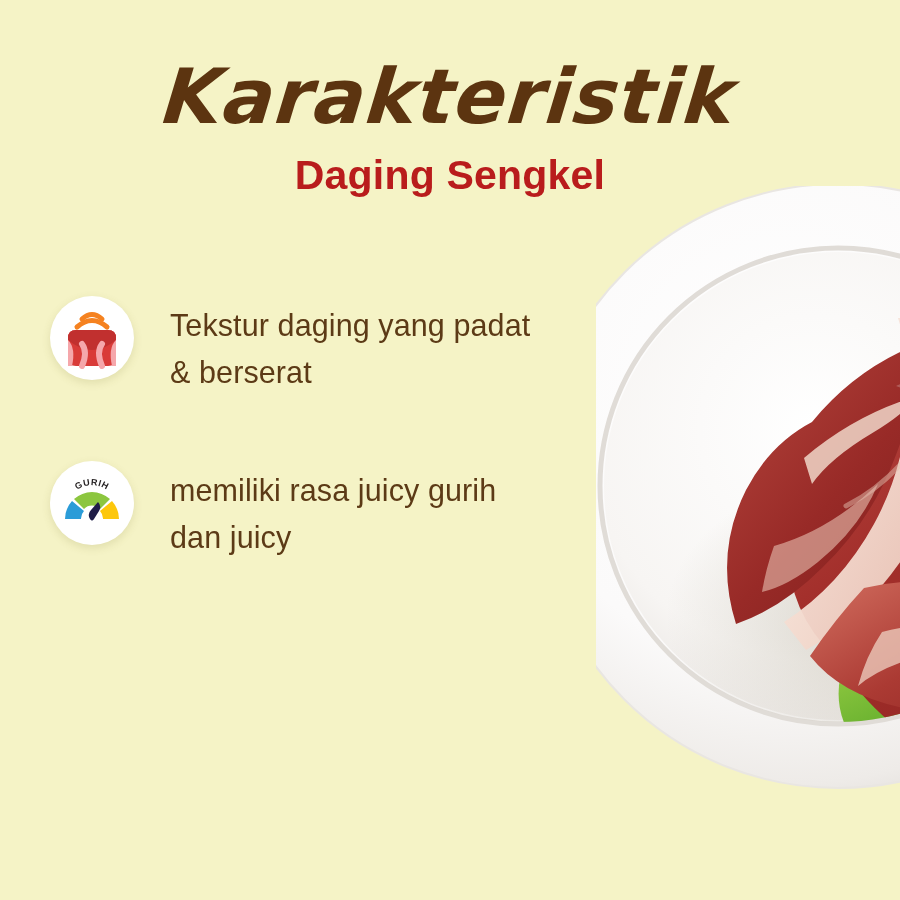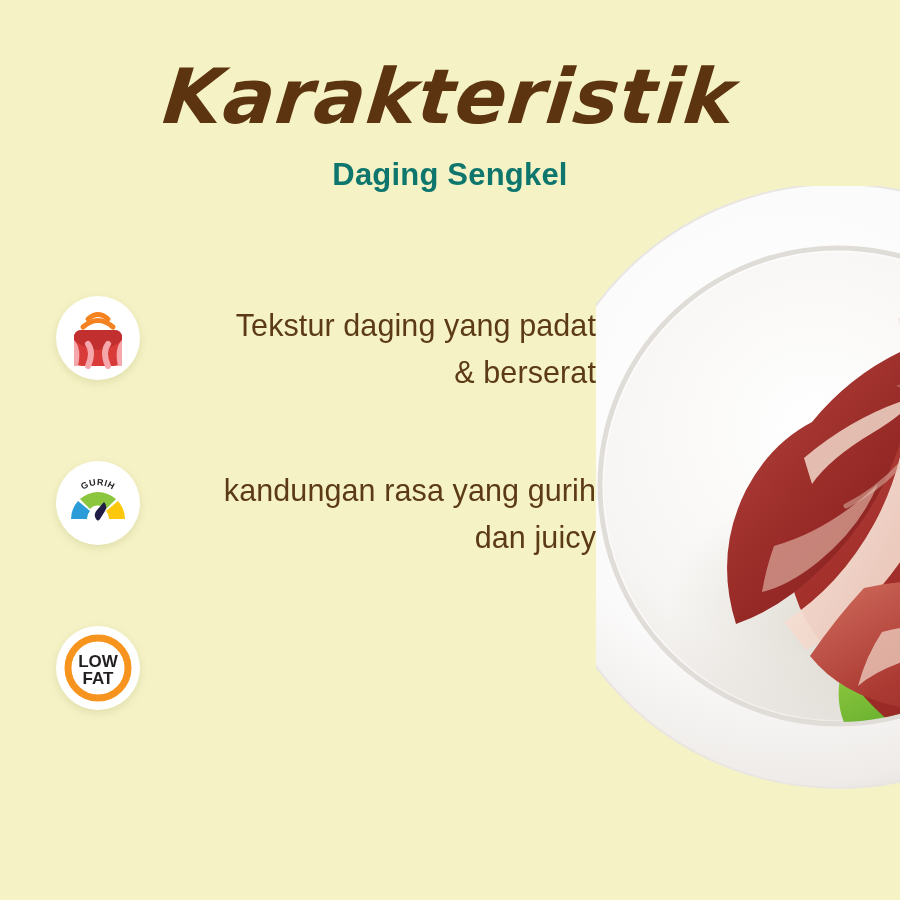--- a/index.html
+++ b/index.html
@@ -38,36 +38,35 @@
     font-style: italic;
     color: #5c3410;
     letter-spacing: 1px;
     transform: skewX(-6deg);
     margin: 0;
     padding: 0;
   }
 
   #subtitle {
     font-family: "Liberation Sans", sans-serif;
-    font-size: 31px;
+    font-size: 41px;
     line-height: 38px;
     font-weight: bold;
-    color: #0f766e;
+    color: #b91c1c;
     margin: 14px 0 0 0;
     padding: 0;
     letter-spacing: 0.2px;
   }
 
   
   #features {
     position: absolute;
-    left: 56px;
+    left: 50px;
     top: 296px;
     width: 540px;
-    text-align: right;
   }
 
   .feature-row {
     display: flex;
     align-items: flex-start;
     height: 165px;
   }
 
   .icon-badge {
     position: relative;
@@ -255,28 +254,21 @@
           <path d="M24 38 A27 27 0 0 1 60 38 L50 48 A11 11 0 0 0 34 48 Z" fill="#8cc63f"></path>
           <path d="M62 40 A27 27 0 0 1 69 58 L53 58 A11 11 0 0 0 50 50 Z" fill="#fdc70c"></path>
 
           <path d="M40 58 q-3 -5 1 -9 l7 -8 q4 4 1 9 l-5 8 q-2 3 -4 0 z" fill="#1f1d48"></path>
 
           <text font-family="Liberation Sans, sans-serif" font-size="9" font-weight="bold" fill="#231f20" letter-spacing="0.6">
             <textPath href="#gurihArc" startOffset="50%" text-anchor="middle">GURIH</textPath>
           </text>
         </svg>
       </div>
-      <div class="feature-text">kandungan rasa yang gurih
+      <div class="feature-text">memiliki rasa juicy gurih
 dan juicy</div>
     </div>
 
     <div class="feature-row">
-      <div class="icon-badge">
-        <svg viewBox="0 0 84 84" xmlns="http://www.w3.org/2000/svg">
-          <circle cx="42" cy="42" r="30" fill="none" stroke="#f7941e" stroke-width="7"></circle>
-          <text x="42" y="41" text-anchor="middle" font-family="Liberation Sans, sans-serif" font-size="17" font-weight="bold" fill="#231f20">LOW</text>
-          <text x="42" y="58" text-anchor="middle" font-family="Liberation Sans, sans-serif" font-size="17" font-weight="bold" fill="#231f20">FAT</text>
-        </svg>
-      </div>
     </div>
 
   </div>
 </div>
 
 </body></html>

